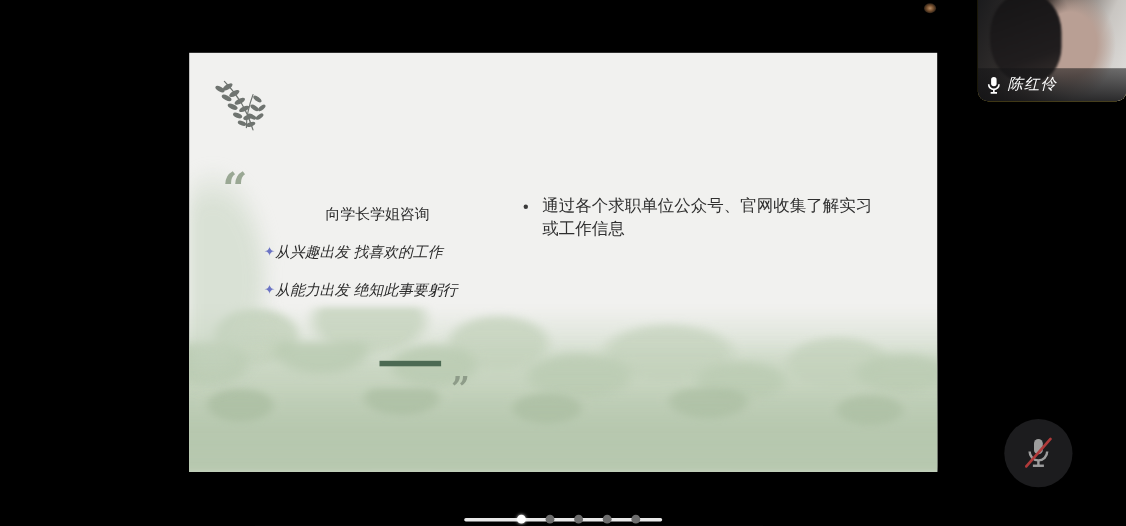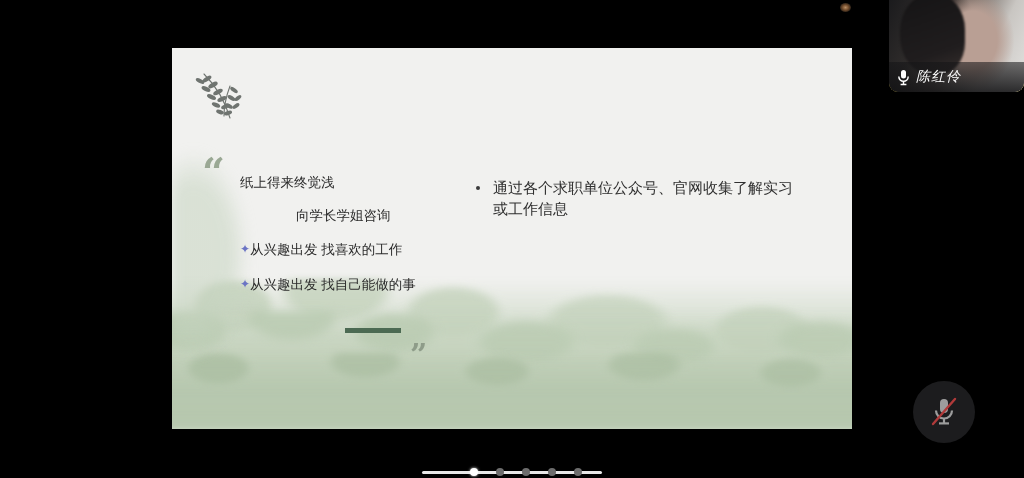--- a/index.html
+++ b/index.html
@@ -142,20 +142,21 @@
     width: 200px;
     color: #2b2b2b;
     font-size: 13.5px;
     line-height: 1.52;
   }
   .poem-1 { margin: 0; }
   .poem-2 { margin: 12px 0 0 0; padding-left: 56px; }
   .star-line {
     margin: 14px 0 0 0;
     text-indent: 0;
+    font-style: italic;
   }
   .star {
     color: #6b74c4;
     font-size: 12px;
     vertical-align: 1px;
   }
 
   
   #right-col {
     position: absolute;
@@ -322,26 +323,25 @@
       </g>
     </svg>
 
     <div class="quote-mark" id="quote-open">“</div>
 
     <div class="quote-mark" id="quote-close">”</div>
 
     <div id="green-rule"></div>
 
     <div id="left-col">
-      <p class="poem-1">纸上得来终觉浅</p>
       <p class="poem-2">向学长学姐咨询</p>
 
       <p class="star-line"><span class="star">✦</span><span>从兴趣出发 找喜欢的工作</span></p>
 
-      <p class="star-line"><span class="star">✦</span><span>从兴趣出发 找自己能做的事</span></p>
+      <p class="star-line"><span class="star">✦</span><span>从能力出发 绝知此事要躬行</span></p>
     </div>
 
     <div id="right-col">
       <ul>
         <li><span>通过各个求职单位公众号、官网收集了解实习或工作信息</span></li>
       </ul>
     </div>
 
   </div>
 

